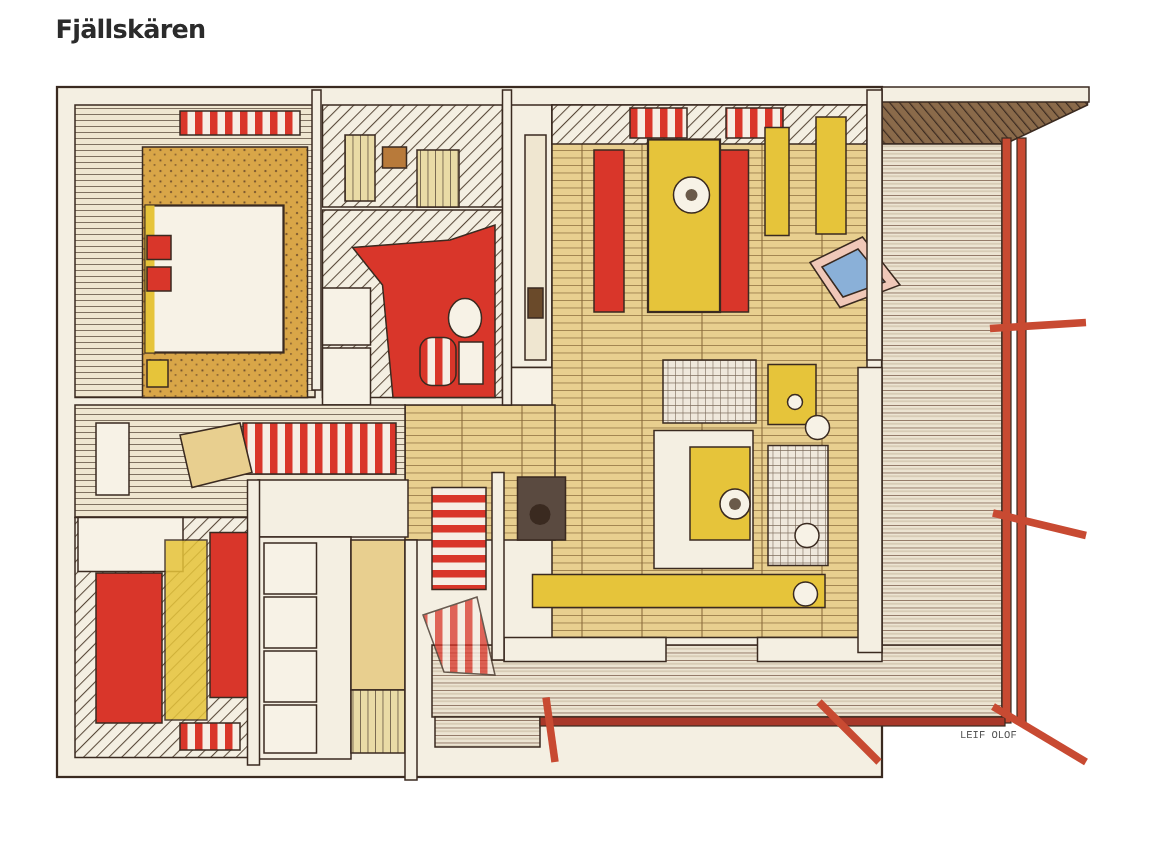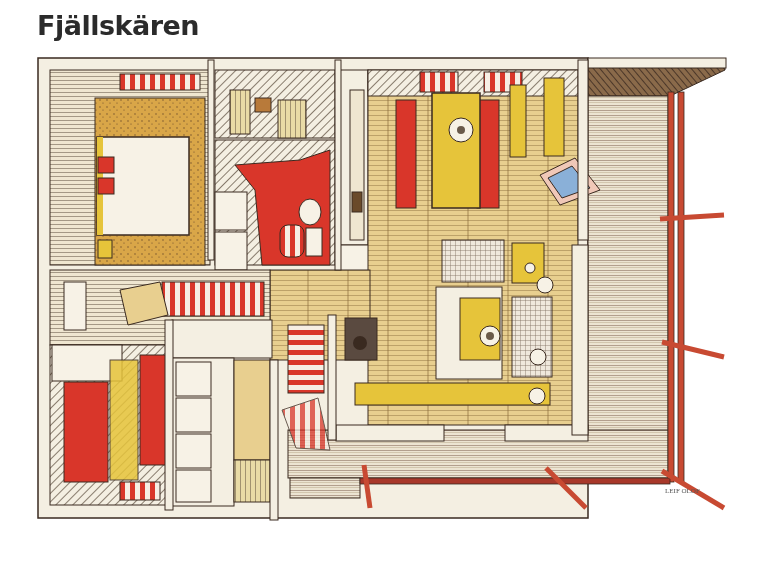--- a/index.html
+++ b/index.html
@@ -1,19 +1,19 @@
 <!DOCTYPE html>
 <html><head>
 <meta charset="utf-8">
 <style>
   html,body{margin:0;padding:0;background:#ffffff;}
   body{width:768px;height:576px;position:relative;overflow:hidden;font-family:"DejaVu Sans",sans-serif;}
-  .title{position:absolute;left:37px;top:10px;font-family:"DejaVu Sans",sans-serif;font-weight:bold;font-size:27px;color:#2b2b2b;letter-spacing:-0.5px;}
+  .title{position:absolute;left:37px;top:10px;font-family:"DejaVu Sans",sans-serif;font-weight:bold;font-size:17px;color:#2b2b2b;letter-spacing:-0.5px;}
   .plan{position:absolute;left:0;top:0;width:768px;height:576px;}
-  .sig{position:absolute;left:665px;top:487px;font-family:Liberation Serif, serif;font-size:7px;color:#555;}
+  .sig{position:absolute;left:640px;top:487px;font-family:Liberation Mono, monospace;font-size:7px;color:#555;}
 </style>
 </head>
 <body>
 
 <div class="title">Fjällskären</div>
 
 <svg class="plan" viewBox="0 0 768 576" xmlns="http://www.w3.org/2000/svg">
   <defs>
     <pattern id="hatchD" width="6" height="6" patternUnits="userSpaceOnUse" patternTransform="rotate(45)">
       <rect width="6" height="6" fill="#f4efe2"></rect>

